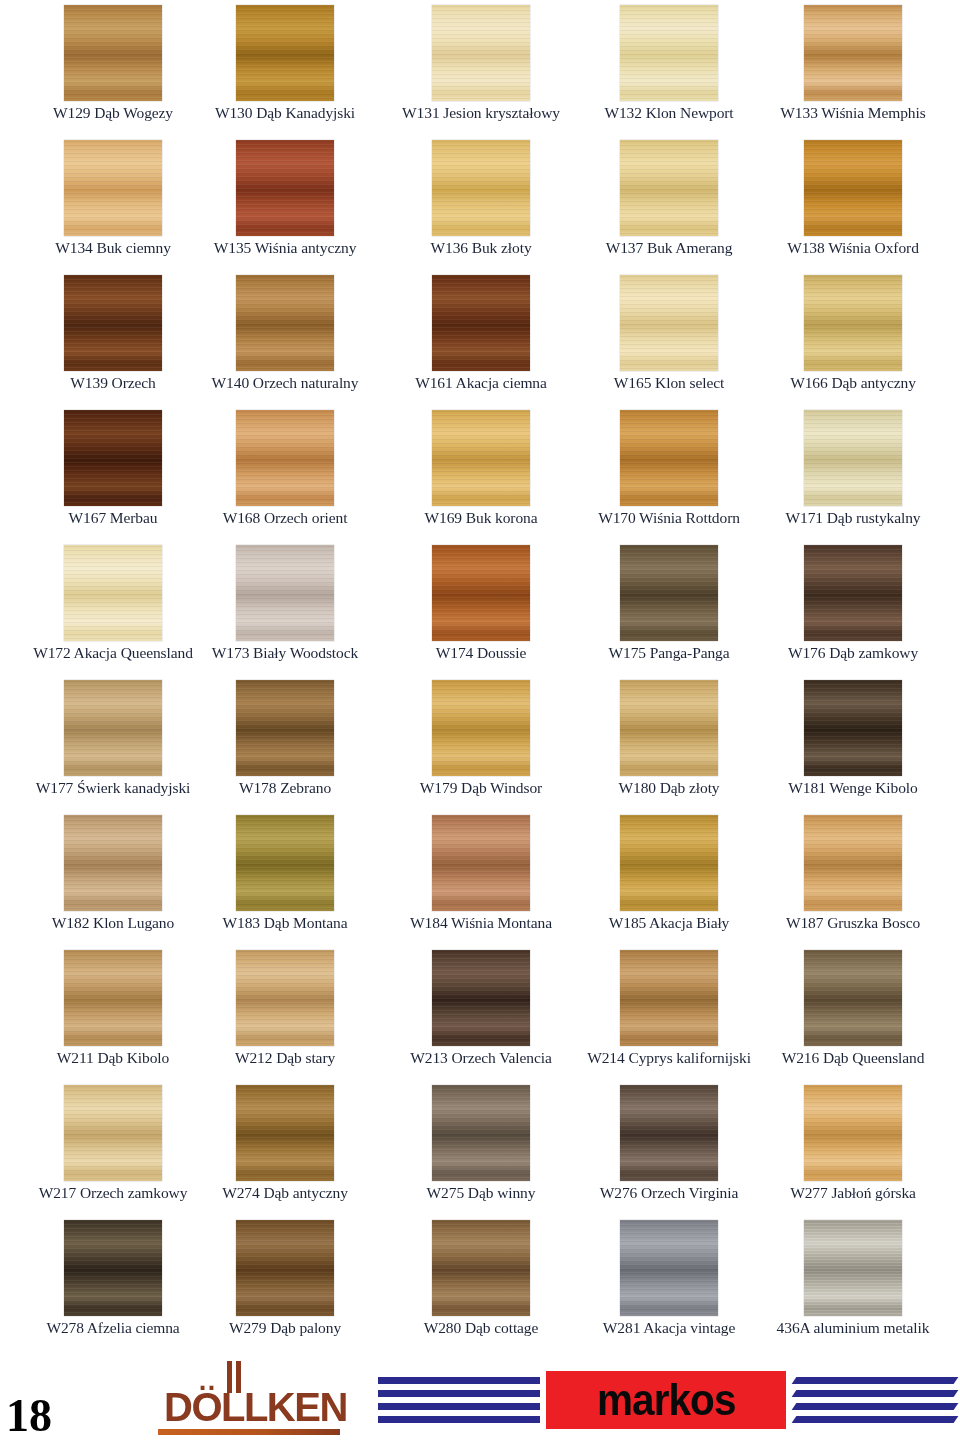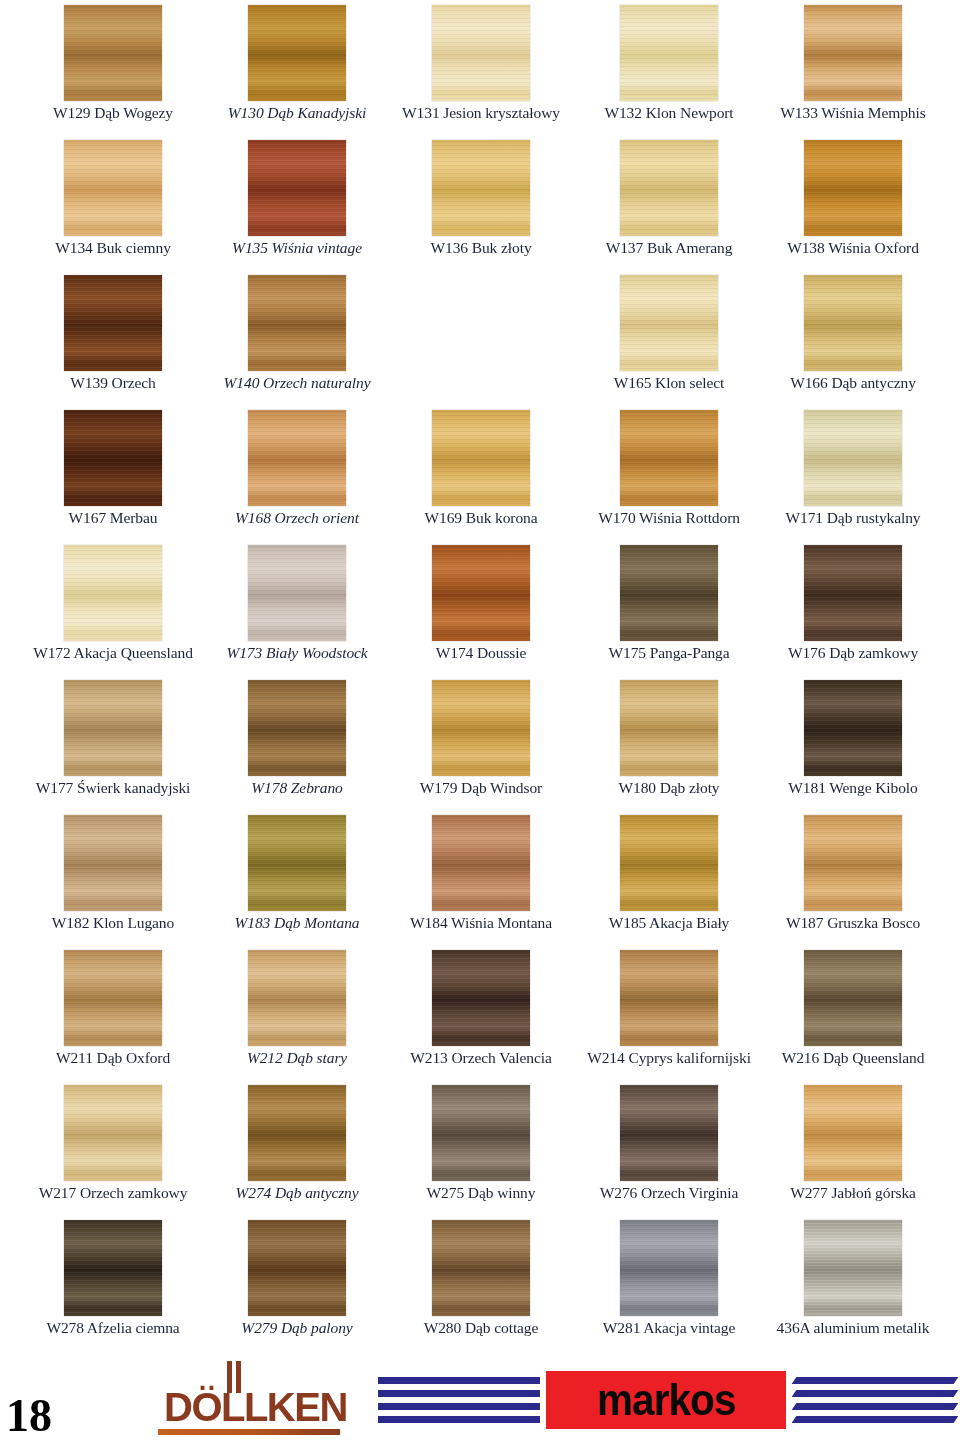--- a/index.html
+++ b/index.html
@@ -85,21 +85,21 @@
     top: 104px;
     font-size: 15.5px;
     line-height: 17px;
     color: #1c2438;
     white-space: nowrap;
     letter-spacing: -0.1px;
   }
 
   
   .c0 { left: 18px; }
-  .c1 { left: 202px; font-style: italic; }
+  .c1 { left: 190px; }
   .c2 { left: 386px; }
   .c3 { left: 574px; }
   .c4 { left: 758px; }
 
   
   .footer {
     position: absolute;
     left: 0;
     top: 1355px;
     width: 960px;
@@ -243,21 +243,21 @@
           <div class="label">W133 Wiśnia Memphis</div>
         </div>
       </div>
       <div class="row">
         <div class="cell c0">
           <div class="swatch" style="background: linear-gradient(rgb(216, 168, 104) 0%, rgb(226, 184, 124) 9%, rgb(236, 201, 146) 24%, rgb(226, 184, 124) 38%, rgb(207, 154, 88) 52%, rgb(226, 184, 124) 66%, rgb(236, 201, 146) 80%, rgb(216, 168, 104) 92%, rgb(226, 184, 124) 100%);"></div>
           <div class="label">W134 Buk ciemny</div>
         </div>
         <div class="cell c1">
           <div class="swatch" style="background: linear-gradient(rgb(141, 58, 32) 0%, rgb(160, 71, 42) 9%, rgb(180, 87, 58) 24%, rgb(160, 71, 42) 38%, rgb(124, 48, 25) 52%, rgb(160, 71, 42) 66%, rgb(180, 87, 58) 80%, rgb(141, 58, 32) 92%, rgb(160, 71, 42) 100%);"></div>
-          <div class="label">W135 Wiśnia vintage</div>
+          <div class="label">W135 Wiśnia antyczny</div>
         </div>
         <div class="cell c2">
           <div class="swatch" style="background: linear-gradient(rgb(217, 181, 96) 0%, rgb(227, 193, 115) 9%, rgb(238, 208, 138) 24%, rgb(227, 193, 115) 38%, rgb(207, 168, 78) 52%, rgb(227, 193, 115) 66%, rgb(238, 208, 138) 80%, rgb(217, 181, 96) 92%, rgb(227, 193, 115) 100%);"></div>
           <div class="label">W136 Buk złoty</div>
         </div>
         <div class="cell c3">
           <div class="swatch" style="background: linear-gradient(rgb(220, 195, 126) 0%, rgb(229, 207, 144) 9%, rgb(240, 221, 166) 24%, rgb(229, 207, 144) 38%, rgb(210, 183, 111) 52%, rgb(229, 207, 144) 66%, rgb(240, 221, 166) 80%, rgb(220, 195, 126) 92%, rgb(229, 207, 144) 100%);"></div>
           <div class="label">W137 Buk Amerang</div>
         </div>
         <div class="cell c4">
@@ -267,20 +267,24 @@
       </div>
       <div class="row">
         <div class="cell c0">
           <div class="swatch" style="background: linear-gradient(rgb(92, 45, 18) 0%, rgb(110, 58, 26) 9%, rgb(138, 79, 39) 24%, rgb(110, 58, 26) 38%, rgb(78, 38, 16) 52%, rgb(110, 58, 26) 66%, rgb(138, 79, 39) 80%, rgb(92, 45, 18) 92%, rgb(110, 58, 26) 100%);"></div>
           <div class="label">W139 Orzech</div>
         </div>
         <div class="cell c1">
           <div class="swatch" style="background: linear-gradient(rgb(156, 108, 51) 0%, rgb(174, 126, 67) 9%, rgb(195, 149, 90) 24%, rgb(174, 126, 67) 38%, rgb(138, 92, 40) 52%, rgb(174, 126, 67) 66%, rgb(195, 149, 90) 80%, rgb(156, 108, 51) 92%, rgb(174, 126, 67) 100%);"></div>
           <div class="label">W140 Orzech naturalny</div>
         </div>
+        <div class="cell c2">
+          <div class="swatch" style="background: linear-gradient(rgb(102, 48, 20) 0%, rgb(116, 57, 27) 9%, rgb(141, 81, 42) 24%, rgb(116, 57, 27) 38%, rgb(86, 39, 15) 52%, rgb(116, 57, 27) 66%, rgb(141, 81, 42) 80%, rgb(102, 48, 20) 92%, rgb(116, 57, 27) 100%);"></div>
+          <div class="label">W161 Akacja ciemna</div>
+        </div>
         <div class="cell c3">
           <div class="swatch" style="background: linear-gradient(rgb(225, 205, 146) 0%, rgb(234, 217, 166) 9%, rgb(244, 230, 189) 24%, rgb(234, 217, 166) 38%, rgb(217, 194, 131) 52%, rgb(234, 217, 166) 66%, rgb(244, 230, 189) 80%, rgb(225, 205, 146) 92%, rgb(234, 217, 166) 100%);"></div>
           <div class="label">W165 Klon select</div>
         </div>
         <div class="cell c4">
           <div class="swatch" style="background: linear-gradient(rgb(201, 173, 96) 0%, rgb(214, 187, 114) 9%, rgb(230, 207, 143) 24%, rgb(214, 187, 114) 38%, rgb(187, 158, 80) 52%, rgb(214, 187, 114) 66%, rgb(230, 207, 143) 80%, rgb(201, 173, 96) 92%, rgb(214, 187, 114) 100%);"></div>
           <div class="label">W166 Dąb antyczny</div>
         </div>
       </div>
       <div class="row">
@@ -367,21 +371,21 @@
           <div class="label">W185 Akacja Biały</div>
         </div>
         <div class="cell c4">
           <div class="swatch" style="background: linear-gradient(rgb(198, 145, 80) 0%, rgb(211, 162, 97) 9%, rgb(229, 187, 130) 24%, rgb(211, 162, 97) 38%, rgb(178, 127, 63) 52%, rgb(211, 162, 97) 66%, rgb(229, 187, 130) 80%, rgb(198, 145, 80) 92%, rgb(211, 162, 97) 100%);"></div>
           <div class="label">W187 Gruszka Bosco</div>
         </div>
       </div>
       <div class="row">
         <div class="cell c0">
           <div class="swatch" style="background: linear-gradient(rgb(180, 138, 82) 0%, rgb(194, 154, 99) 9%, rgb(214, 179, 131) 24%, rgb(194, 154, 99) 38%, rgb(163, 122, 66) 52%, rgb(194, 154, 99) 66%, rgb(214, 179, 131) 80%, rgb(180, 138, 82) 92%, rgb(194, 154, 99) 100%);"></div>
-          <div class="label">W211 Dąb Oxford</div>
+          <div class="label">W211 Dąb Kibolo</div>
         </div>
         <div class="cell c1">
           <div class="swatch" style="background: linear-gradient(rgb(192, 152, 96) 0%, rgb(208, 169, 113) 9%, rgb(224, 193, 147) 24%, rgb(208, 169, 113) 38%, rgb(174, 133, 80) 52%, rgb(208, 169, 113) 66%, rgb(224, 193, 147) 80%, rgb(192, 152, 96) 92%, rgb(208, 169, 113) 100%);"></div>
           <div class="label">W212 Dąb stary</div>
         </div>
         <div class="cell c2">
           <div class="swatch" style="background: linear-gradient(rgb(69, 48, 35) 0%, rgb(90, 68, 52) 9%, rgb(116, 89, 74) 24%, rgb(90, 68, 52) 38%, rgb(49, 32, 26) 52%, rgb(90, 68, 52) 66%, rgb(116, 89, 74) 80%, rgb(69, 48, 35) 92%, rgb(90, 68, 52) 100%);"></div>
           <div class="label">W213 Orzech Valencia</div>
         </div>
         <div class="cell c3">

